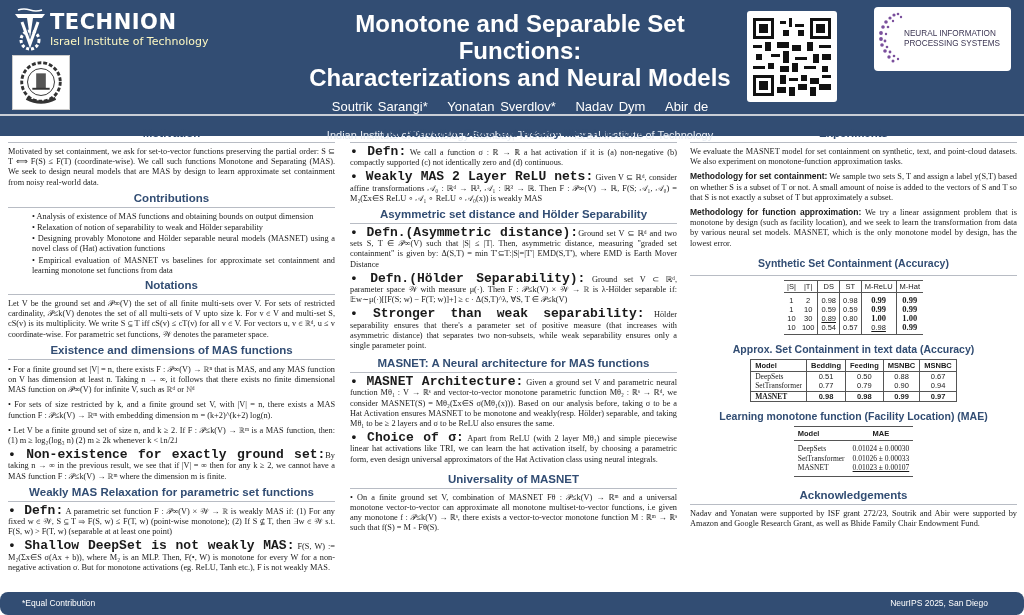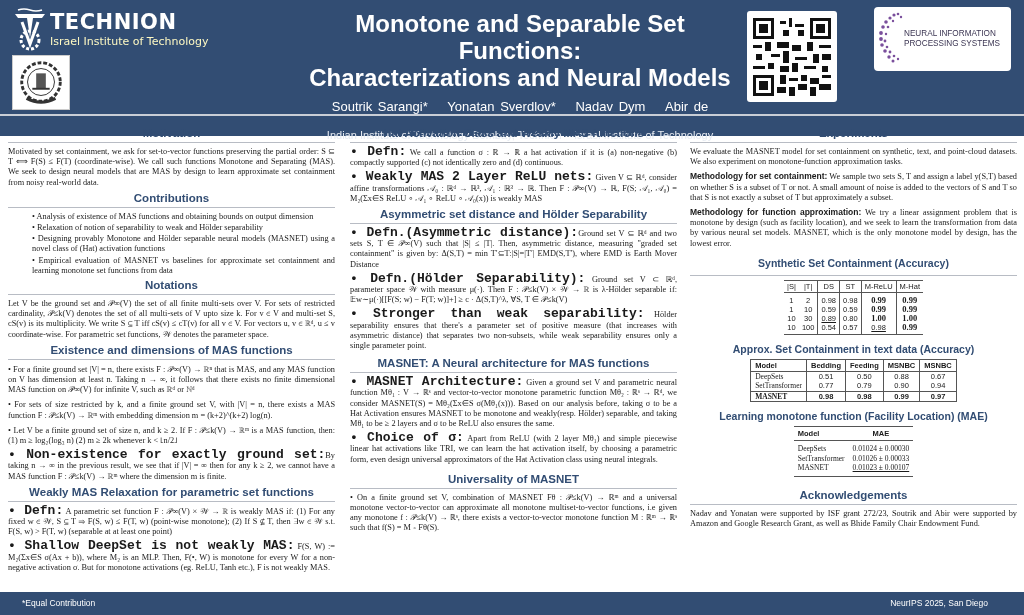--- a/index.html
+++ b/index.html
@@ -56,21 +56,21 @@
 
   .tbl3 { border-top: 1.5px solid #555; border-bottom: 1.5px solid #555; }
   .tbl3 th { font-weight: bold; padding: 2px 4px; border-bottom: 1px solid #555; text-align: center; }
   .tbl3 th.l { text-align: left; }
   .tbl3 td { padding: 0 4px; font-family: "Liberation Serif", serif; line-height: 9.5px; }
   .tbl3 tr.first td { padding-top: 3px; }
   .tbl3 tr.last td { padding-bottom: 3px; }
 
   .tbl-title { font-family: "Liberation Sans", sans-serif; font-weight: bold; color: #324d73; font-size: 10.5px; text-align: center; margin: 8px 0 4px; }
 
-  .footer { position: absolute; left: 0; top: 592px; width: 1024px; height: 23px; background: #324d73; color: #fff; font-family: "Liberation Sans", sans-serif; font-size: 8.5px; }
+  .footer { position: absolute; left: 0; top: 592px; width: 1024px; height: 23px; background: #324d73; color: #fff; font-family: "Liberation Sans", sans-serif; font-size: 8.5px; border-radius: 8px; }
   .footer-left { position: absolute; left: 22px; top: 6px; }
   .footer-right { position: absolute; right: 36px; top: 6px; }
 </style>
 </head>
 <body>
 
 <div class="header">
   <svg class="tech-logo" viewBox="0 0 36 44">
     <path d="M3 6 L33 6 L30 10 L21 10 L18 30 L15 10 L6 10 Z" fill="#fff"></path>
     <path d="M6 2 Q12 0 18 2 Q24 4 30 2" stroke="#fff" stroke-width="1.5" fill="none"></path>

